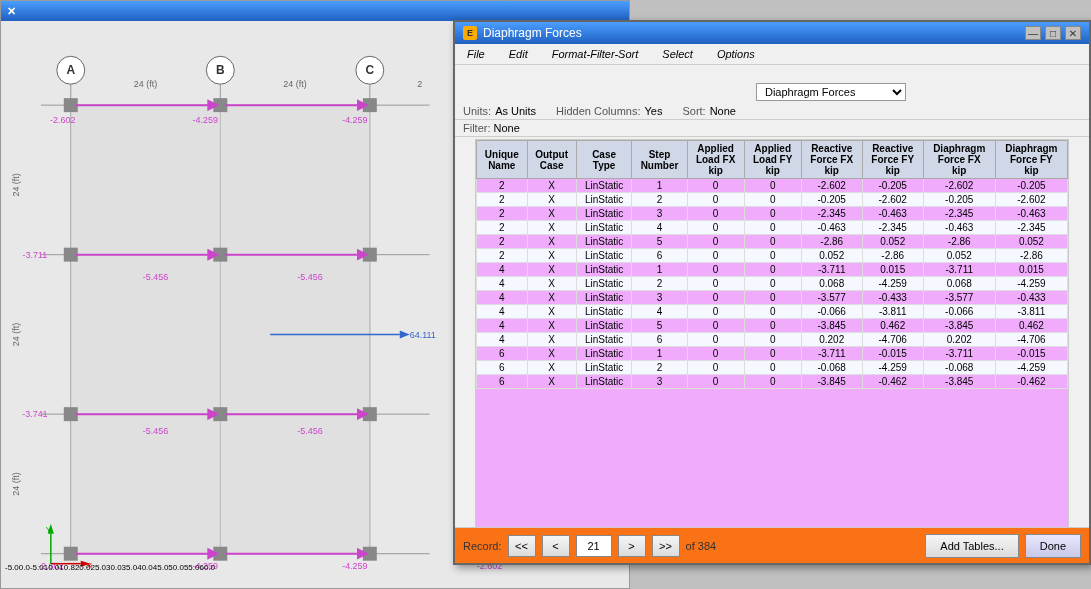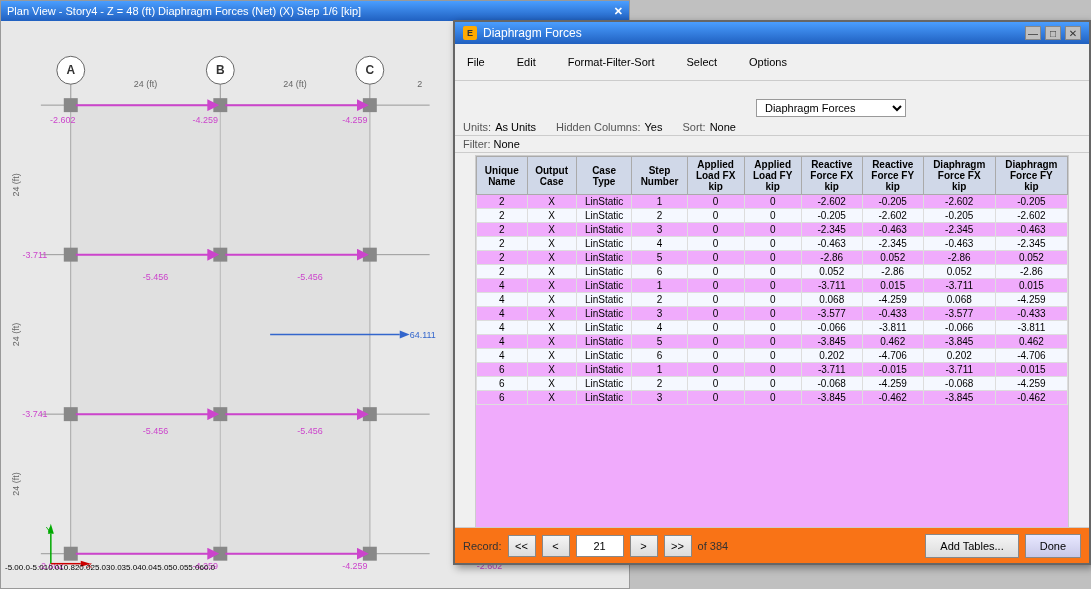--- a/index.html
+++ b/index.html
@@ -93,23 +93,24 @@
       justify-content: center;
       font-size: 10px;
       cursor: pointer;
       color: #333;
     }
 
     
     .menu-bar {
       background: #f0f0f0;
       display: flex;
-      gap: 16px;
-      padding: 10px 4px;
+      gap: 8px;
+      padding: 2px 4px;
       border-bottom: 1px solid #ccc;
+      font-style: italic;
     }
     .menu-item {
       padding: 2px 8px;
       cursor: pointer;
       font-size: 11px;
     }
 
     
     .info-bar {
       background: #f0f0f0;
@@ -201,21 +202,21 @@
       height: 22px;
       background: linear-gradient(to bottom, #f5f5f5, #dcdcdc);
       border: 1px solid #888;
       cursor: pointer;
       font-size: 11px;
       display: flex;
       align-items: center;
       justify-content: center;
     }
     .record-num-input {
-      width: 48px;
+      width: 36px;
       height: 22px;
       border: 1px solid #888;
       text-align: center;
       font-size: 11px;
       background: white;
     }
     .of-total { font-size: 11px; color: #333; }
     .spacer { flex: 1; }
     .add-tables-btn, .done-btn {
       height: 24px;
@@ -255,21 +256,20 @@
       font-size: 8px;
       padding: 0 4px;
       color: #000;
     }
   </style>
 </head>
 <body>
 
 <div id="plan-view">
   <div class="plan-titlebar">
-    <span>Plan View - Story4 - Z = 48 (ft)  Diaphragm Forces (Net)  (X)  Step 1/6  [kip]</span>
     <span class="plan-titlebar-close">✕</span>
   </div>
   <div class="plan-canvas">
     <svg class="plan-svg" viewBox="0 0 630 560" xmlns="http://www.w3.org/2000/svg">
 
       <line x1="70" y1="40" x2="70" y2="530" stroke="#999" stroke-width="1"></line>
       <line x1="220" y1="40" x2="220" y2="530" stroke="#999" stroke-width="1"></line>
       <line x1="370" y1="40" x2="370" y2="530" stroke="#999" stroke-width="1"></line>
 
       <line x1="40" y1="80" x2="430" y2="80" stroke="#999" stroke-width="1"></line>

